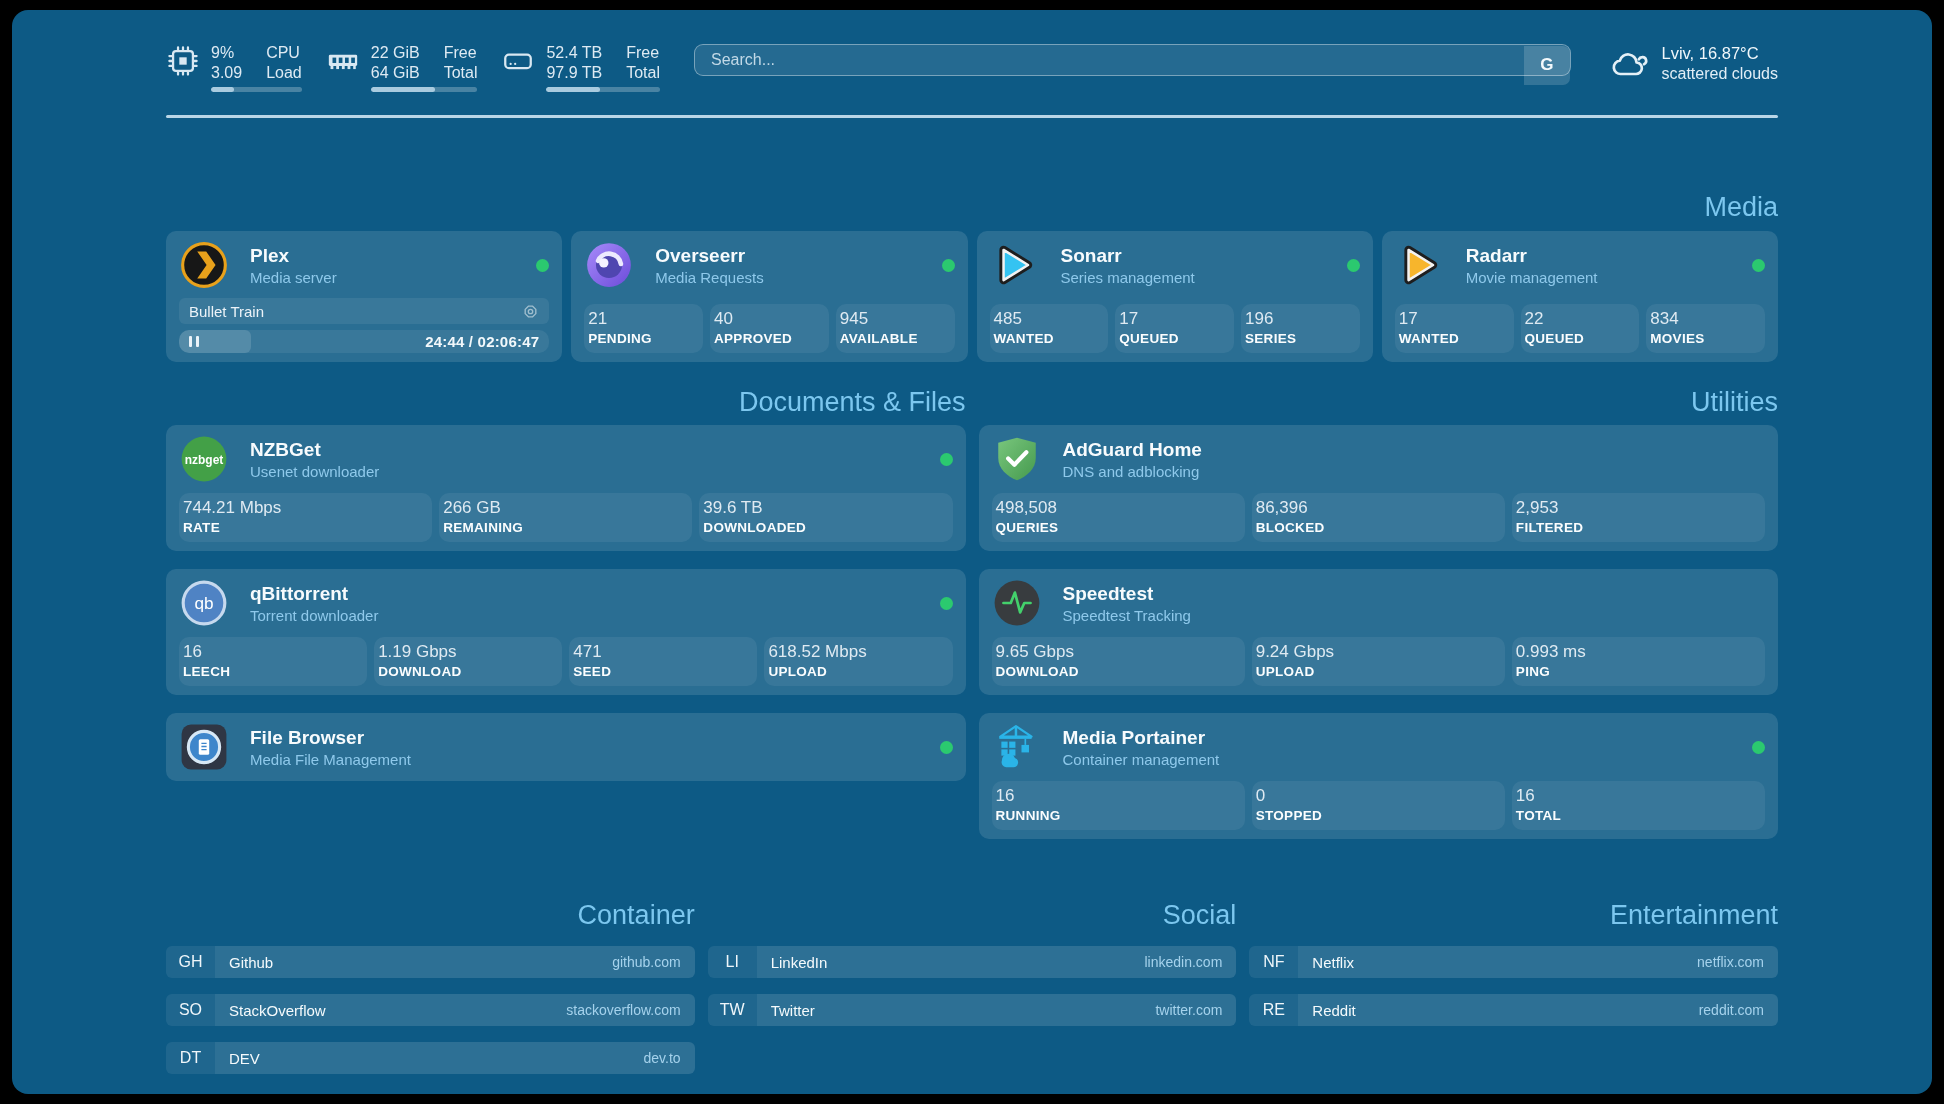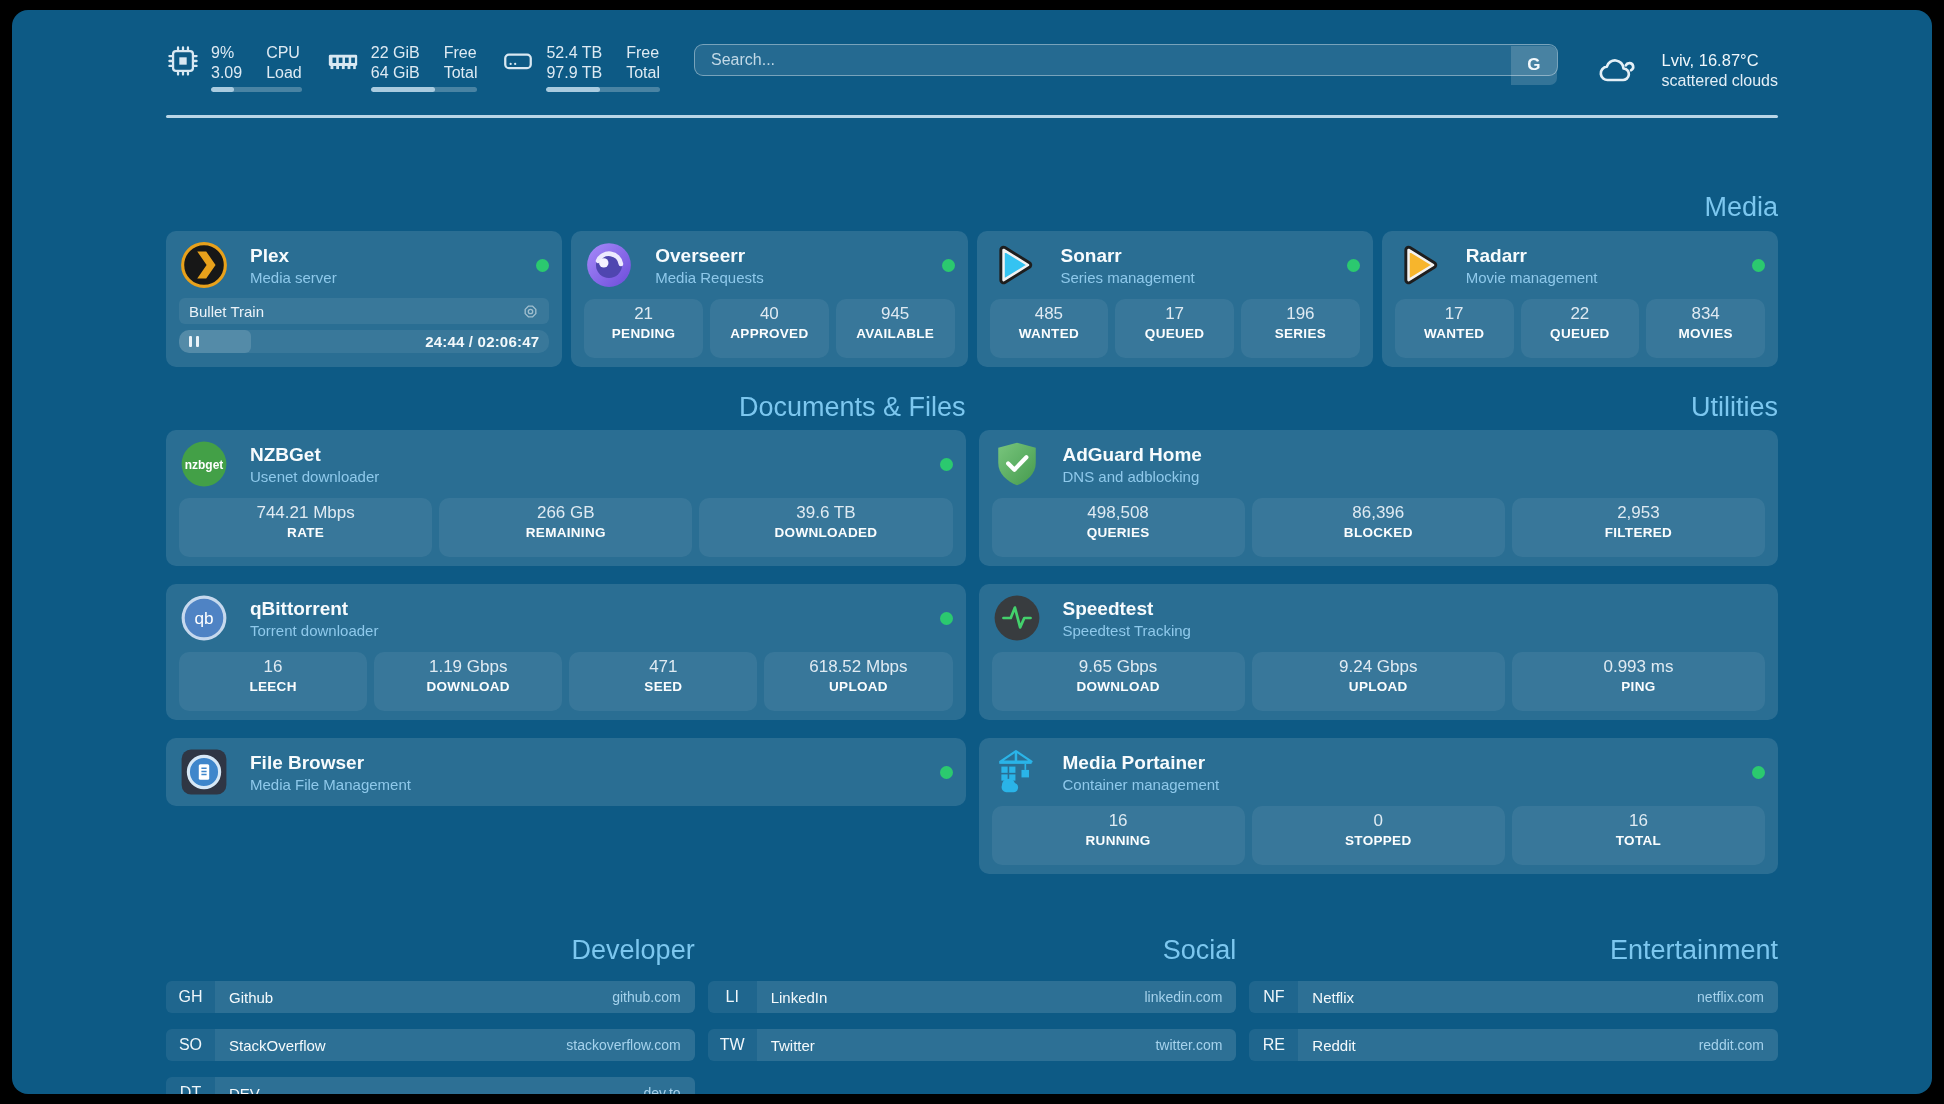--- a/index.html
+++ b/index.html
@@ -33,21 +33,21 @@
     border:1.5px solid rgba(255,255,255,0.38); border-radius:9px;
     padding:0 62px 0 16px; font-size:16px; color:#F2F8FB; font-family:inherit; outline:none;
   }
   .search-input::placeholder { color:#C2D9E7; }
   .g-btn {
     position:absolute; top:1.5px; right:1.5px; width:46px; height:39px;
     background:rgba(255,255,255,0.16); border-radius:0 7px 7px 0;
     display:flex; align-items:center; justify-content:center;
     color:#F4F9FC; font-size:17px; font-weight:bold; cursor:pointer;
   }
-  .weather { display:flex; align-items:flex-start; gap:22px; margin-left:36px; flex:none;margin-top:7px; }
+  .weather { display:flex; align-items:center; gap:9px; margin-left:36px; flex:none; }
   .weather-icon { width:45px; height:40px; }
   .weather-icon svg { width:100%; height:100%; display:block; }
   .weather-line1 { font-size:16.5px; color:#F0F7FB; line-height:21px; }
   .weather-line2 { font-size:16px; color:#E2EEF6; line-height:20px; }
 
   .divider { margin-top:23px; height:3px; background:var(--divider,#B9D6E7); border-radius:2px; }
 
   
   .section-title { font-size:27px; color:var(--heading,#7CC7EF); line-height:32px;text-align:right; }
   .media-title { margin-top:73px; }
@@ -72,21 +72,21 @@
   .np-gear { margin-left:auto; width:17px; height:17px; opacity:.8; cursor:pointer; }
   .np-gear svg { width:100%; height:100%; display:block; }
   .player-row { margin-top:6px; height:23px; background:rgba(255,255,255,0.07); border-radius:10px; position:relative; overflow:hidden; flex:none; }
   .player-fill { position:absolute; left:0; top:0; bottom:0; background:rgba(255,255,255,0.14); border-radius:6px; }
   .player-content { position:absolute; left:0; top:0; right:0; bottom:0; display:flex; align-items:center; padding:0 10px; }
   .pause { display:flex; gap:3.5px; }
   .pause span { width:3.2px; height:11px; background:#EAF2F8; border-radius:1px; display:block; }
   .player-time { margin-left:auto; font-size:15px; font-weight:bold; color:#F2F8FB; letter-spacing:.2px; }
 
   .stats-row { display:flex; gap:7px; margin-top:auto; padding-top:9px; }
-  .stat { flex:1; background:rgba(255,255,255,0.065); border-radius:10px; text-align:center; padding:4px 4px 16px; }
+  .stat { flex:1; background:rgba(255,255,255,0.065); border-radius:10px; padding:4px 4px 6px; }
   .stat-val { font-size:17px; color:#DFEAF2; line-height:21px; }
   .stat-label { font-size:13.5px; font-weight:bold; color:#FBFDFE; line-height:16px; margin-top:2px; letter-spacing:.3px; }
 
   .twocol { display:grid; grid-template-columns:1fr 1fr; gap:13px; margin-top:24px; }
   .col .section-title { margin-bottom:7px; }
   .col-stack { display:flex; flex-direction:column; gap:18px; }
 
   
   .bookmarks { display:grid; grid-template-columns:repeat(3,1fr); gap:13px; margin-top:60px; }
   .bm-title { margin-bottom:15px; }
@@ -526,21 +526,21 @@
                   <div class="stat-label">TOTAL</div>
                 </div>
               </div>
             </div>
           </div>
       </div>
     </div>
 
     <div class="bookmarks" id="bookmarks">
         <div class="bm-col">
-          <div class="section-title bm-title">Developer</div>
+          <div class="section-title bm-title">Container</div>
           <div class="bm-row">
             <div class="bm-abbr">GH</div>
             <div class="bm-main">
               <span class="bm-name">Github</span>
               <span class="bm-url">github.com</span>
             </div>
           </div>
           <div class="bm-row">
             <div class="bm-abbr">SO</div>
             <div class="bm-main">

